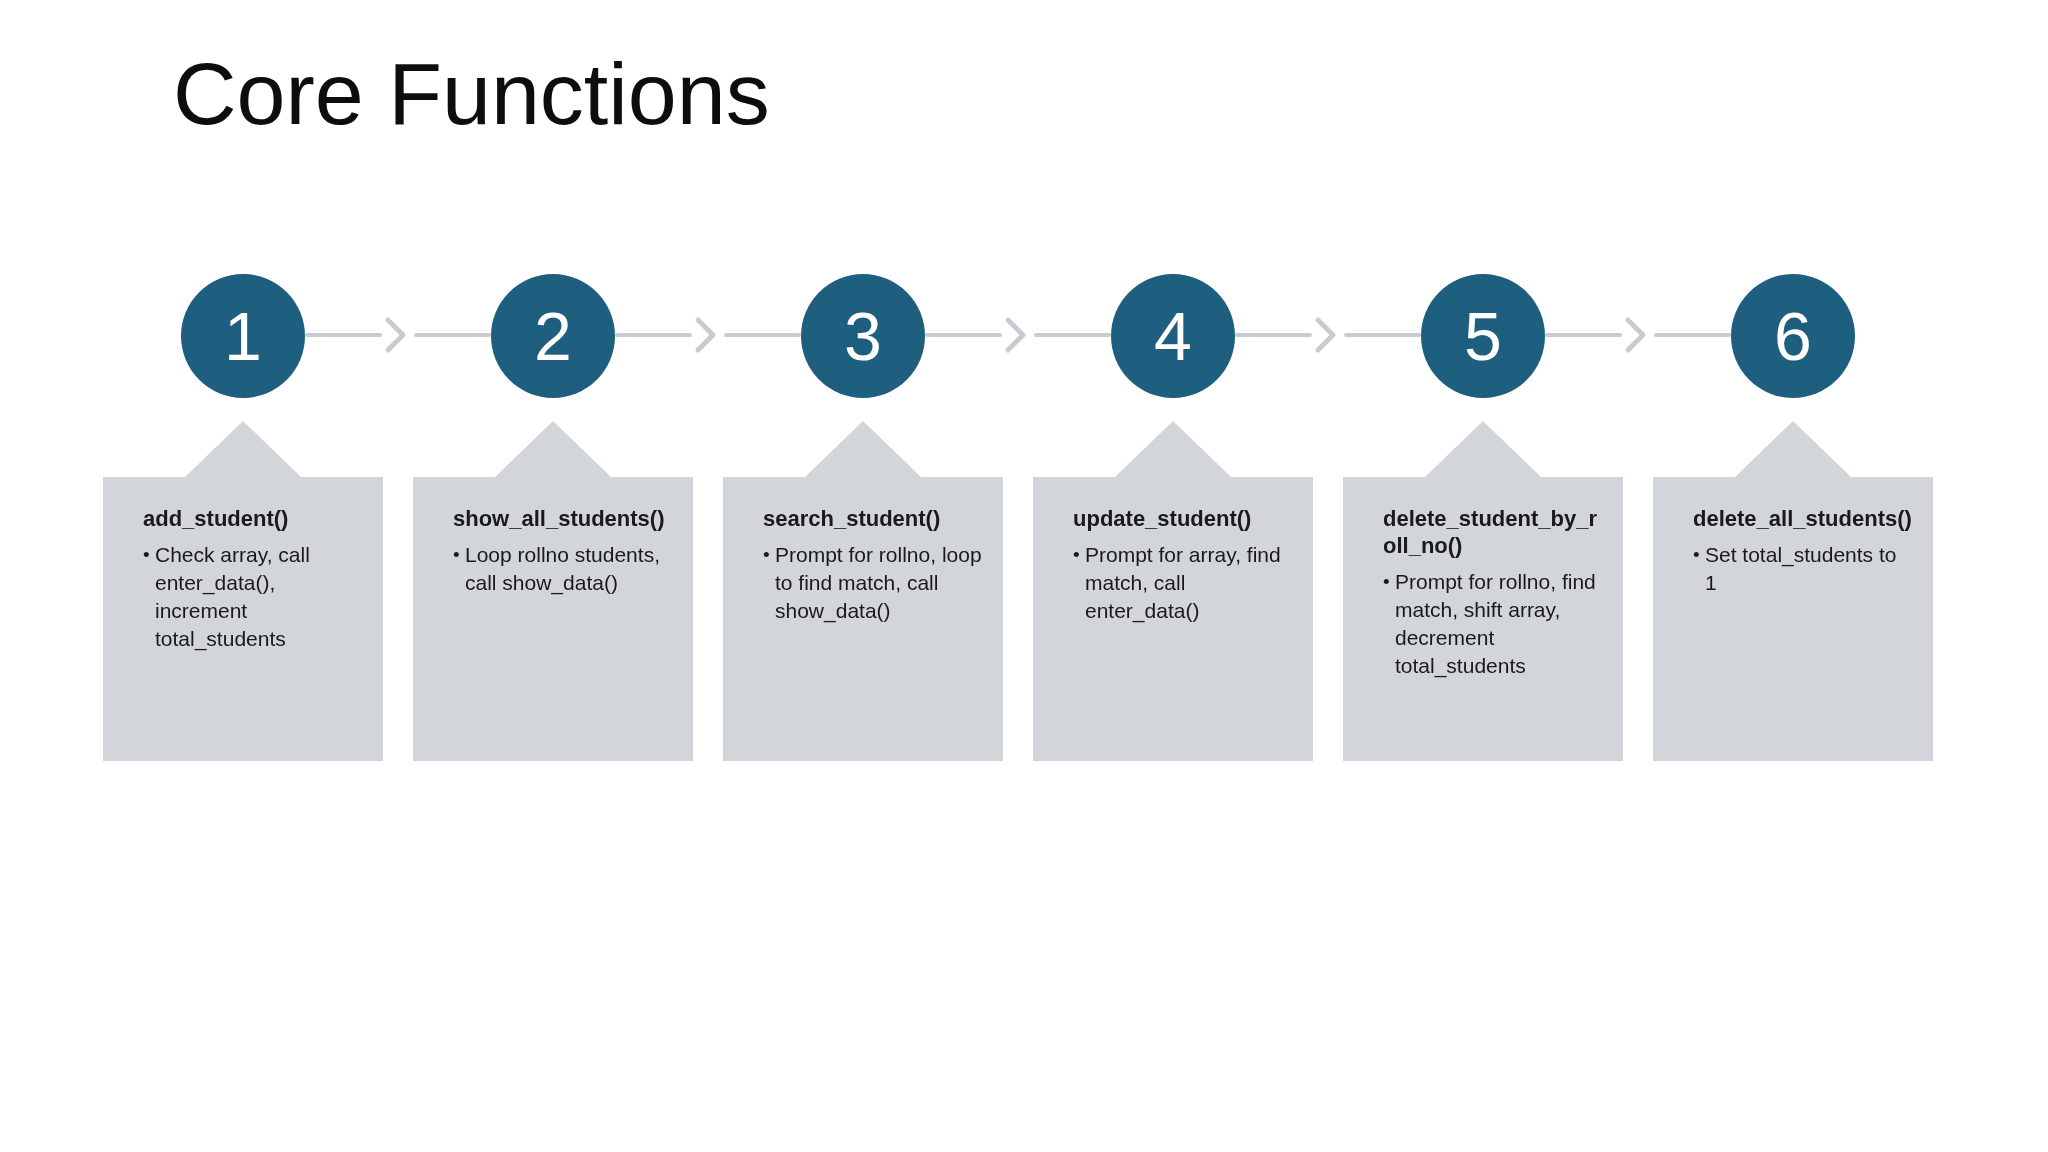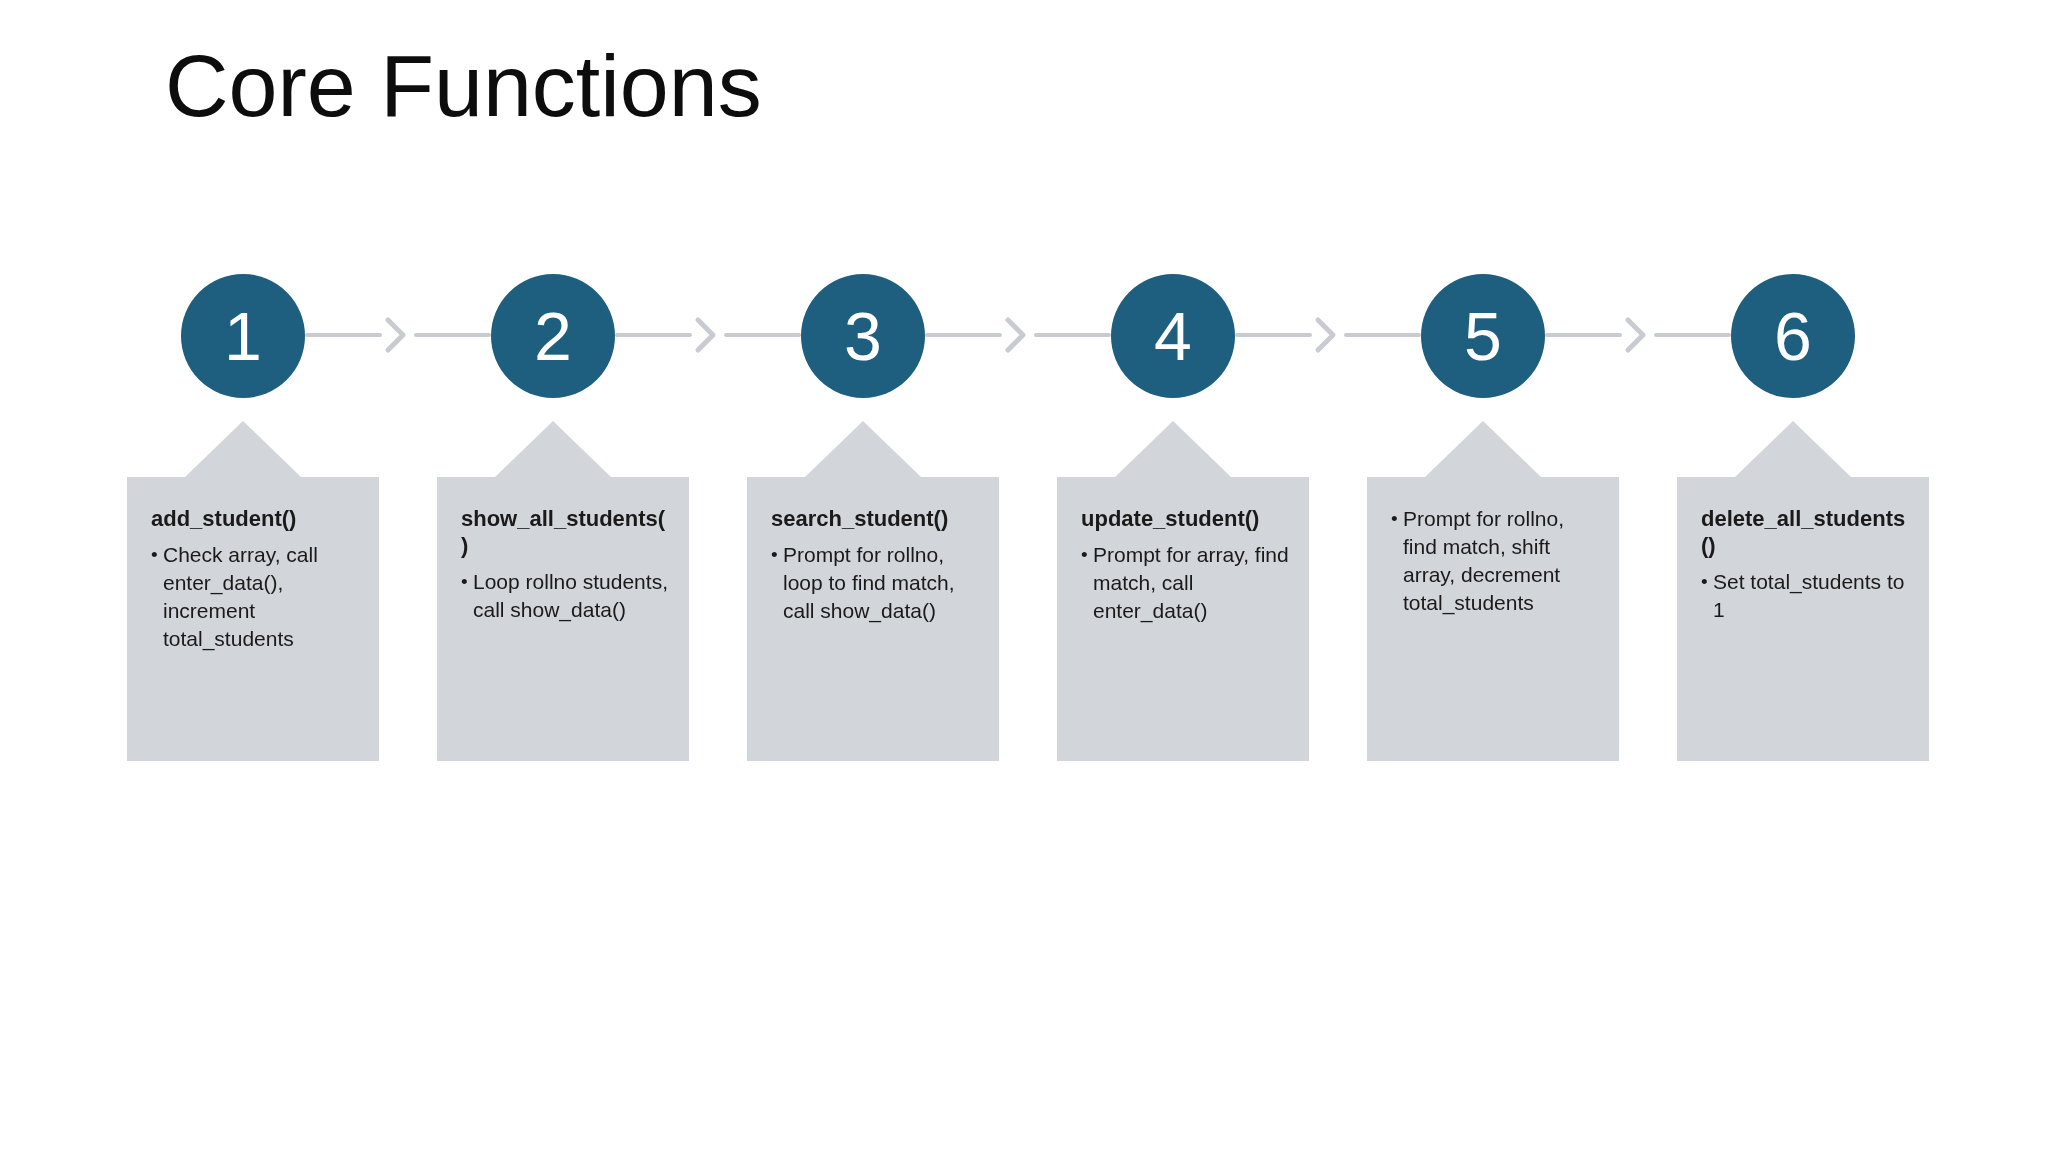--- a/index.html
+++ b/index.html
@@ -14,21 +14,21 @@
   .slide{
     position:relative;
     width:2048px;height:1152px;
     background:#ffffff;
     overflow:hidden;
     font-family:"Liberation Sans", sans-serif;
   }
   .title{
     position:absolute;
     left:157px;top:30px;
-    margin:8px;
+    margin:16px;
     font-size:88px;
     font-weight:400;
     line-height:1.1;
     letter-spacing:0;
     color:var(--title-black);
   }
   .col{
     position:absolute;
     top:274px;
     width:280px;
@@ -53,26 +53,25 @@
     position:absolute;
     left:82px;top:147px;
     width:0;height:0;
     border-left:58px solid transparent;
     border-right:58px solid transparent;
     border-bottom:56px solid var(--card-gray);
   }
   .card{
     position:absolute;
     left:0;top:203px;
-    width:252px;height:284px;
+    width:280px;height:284px;
     background:var(--card-gray);
     box-sizing:border-box;
-    padding:28px 20px 0 24px;
+    padding:28px 20px 0 40px;
     color:var(--text-dark);
-    margin-left:24px;
   }
   .card-title{
     font-size:22px;
     font-weight:700;
     line-height:27px;
     margin:0 0 9px 0;
     overflow-wrap:anywhere;
     word-break:break-word;
   }
   .bullet-item{
@@ -170,20 +169,21 @@
       </div>
     </div>
   </div>
 
   <div class="col c4">
     <div class="circle">
       <span class="num">5</span>
     </div>
     <div class="pointer"></div>
     <div class="card">
+      <div class="card-title">delete_student_by_roll_no()</div>
       <div class="bullet-item">
         <span class="bullet">•</span>
         <span class="body-text">Prompt for rollno, find match, shift array, decrement total_students</span>
       </div>
     </div>
   </div>
 
   <div class="col c5">
     <div class="circle">
       <span class="num">6</span>

